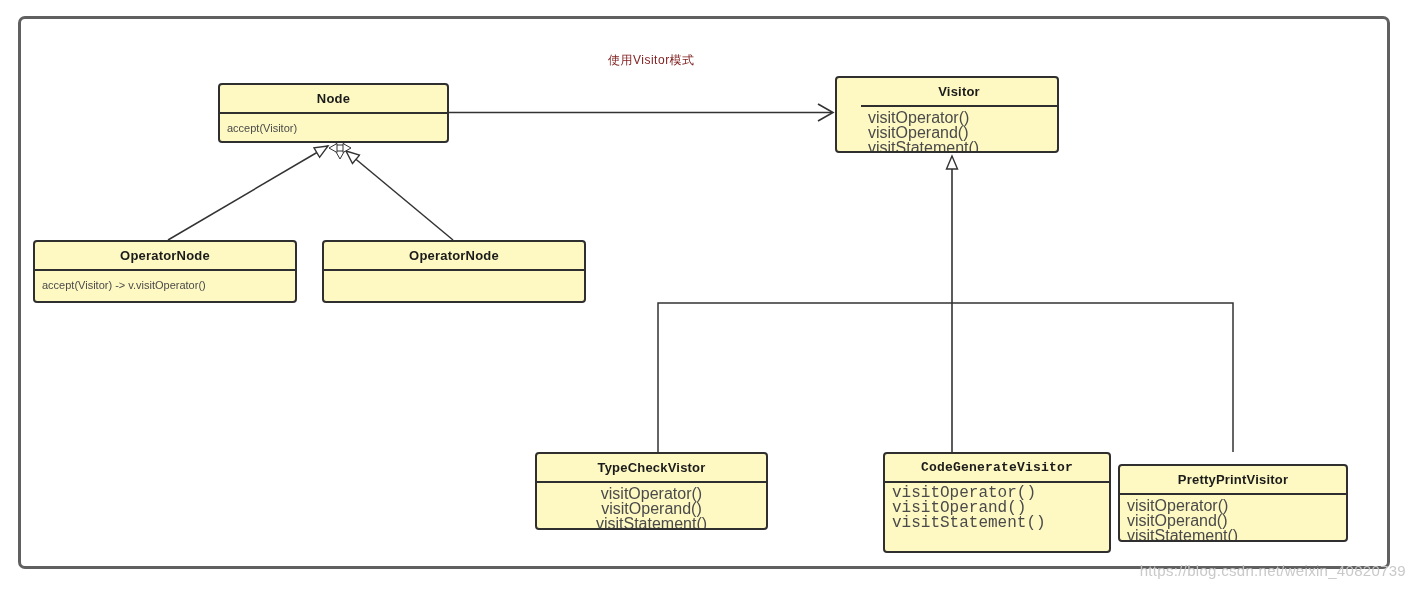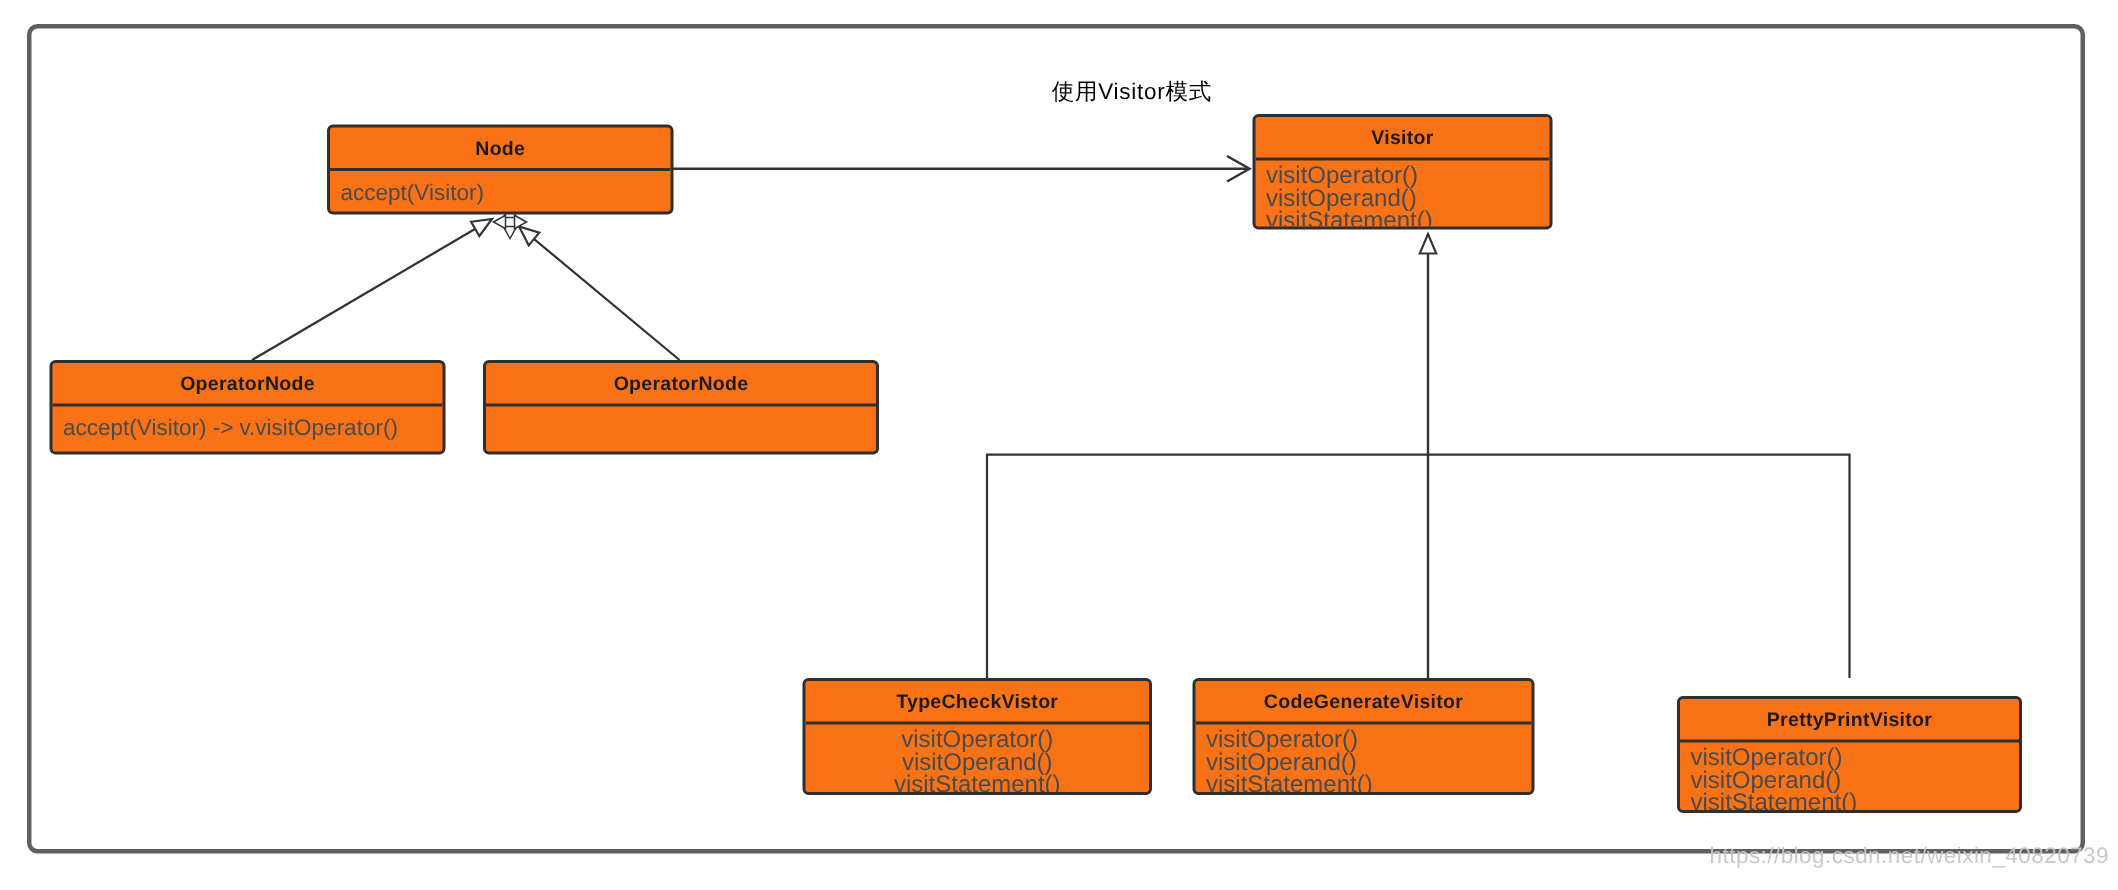--- a/index.html
+++ b/index.html
@@ -7,43 +7,43 @@
     width:1412px;height:593px;position:relative;background:#ffffff;
     font-family:"Liberation Sans","DejaVu Sans",sans-serif;
     overflow:hidden;
   }
   .frame{
     position:absolute;left:18px;top:16px;width:1372px;height:553px;
     border:3px solid #606060;border-radius:7px;background:transparent;
     box-sizing:border-box;
   }
   .diagram-title{
-    position:absolute;left:608px;top:52px;width:200px;text-align:right;
-    font-size:15px;color:#000000;letter-spacing:.5px;
+    position:absolute;left:608px;top:52px;width:200px;text-align:left;
+    font-size:12px;color:#7f1d1d;letter-spacing:.5px;
   }
   svg.connectors{position:absolute;left:0;top:0;pointer-events:none;}
   .uml-class{
-    position:absolute;background:#f97316;border:2px solid #2f2f2f;
+    position:absolute;background:#fef9c3;border:2px solid #2f2f2f;
     border-radius:4px;box-sizing:border-box;overflow:hidden;
   }
   .uml-title{
     height:27px;display:flex;align-items:center;justify-content:center;
     font-weight:bold;font-size:13px;color:#1b1b1b;
     border-bottom:2px solid #2f2f2f;letter-spacing:.2px;
   }
   .uml-members{
     padding:3px 7px 0 7px;font-size:16px;line-height:15px;color:#4a4a4a;
   }
-  .uml-members.single{padding-top:7px;font-size:15px;}
+  .uml-members.single{padding-top:7px;font-size:11px;}
   #class-node{left:218px;top:83px;width:231px;height:60px;}
   #class-operator-node{left:33px;top:240px;width:264px;height:63px;}
   #class-operand-node{left:322px;top:240px;width:264px;height:63px;}
-  #class-visitor{left:835px;top:76px;width:200px;height:77px;}
+  #class-visitor{left:835px;top:76px;width:224px;height:77px;padding-left:24px;}
   #class-typecheck{left:535px;top:452px;width:233px;height:78px;text-align:center;}
-  #class-codegen{left:795px;top:452px;width:228px;height:78px;}
+  #class-codegen{left:883px;top:452px;width:228px;height:101px;font-family:Liberation Mono, monospace;}
   #class-prettyprint{left:1118px;top:452px;width:230px;height:78px;margin-top:12px;}
   .watermark{
     position:absolute;top:562px;right:6px;font-size:15px;
     color:rgba(198,198,198,0.95);letter-spacing:.3px;z-index:5;
   }
 </style>
 </head>
 <body>
 
 <div class="frame"></div>

